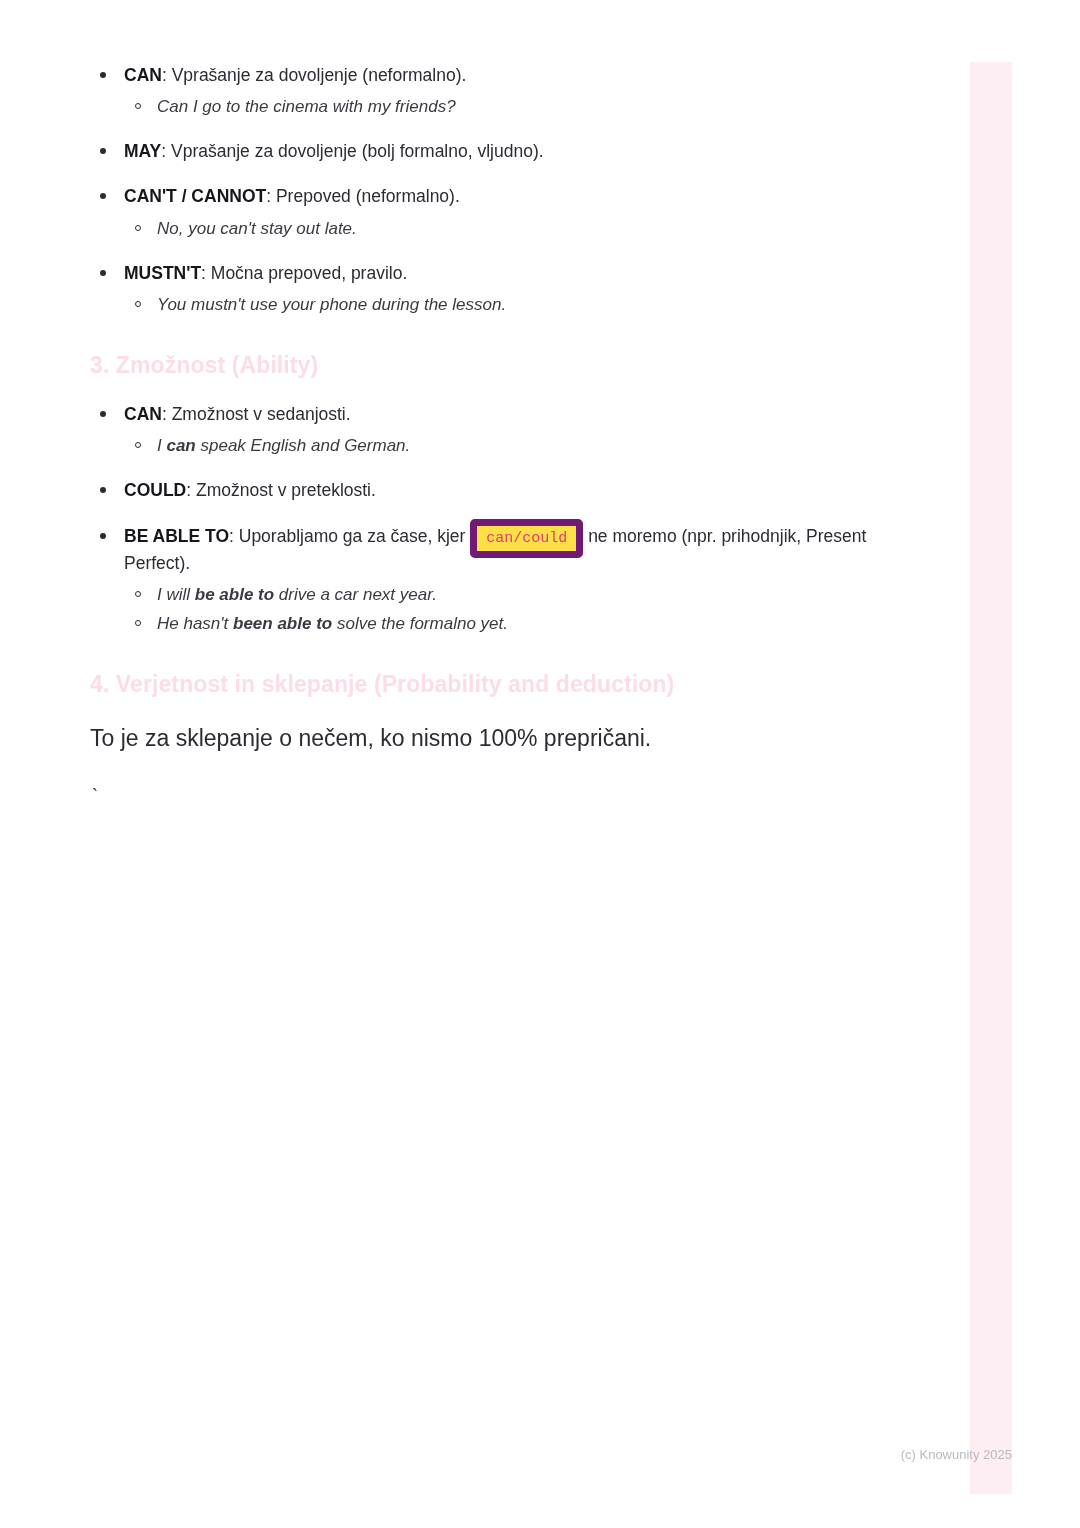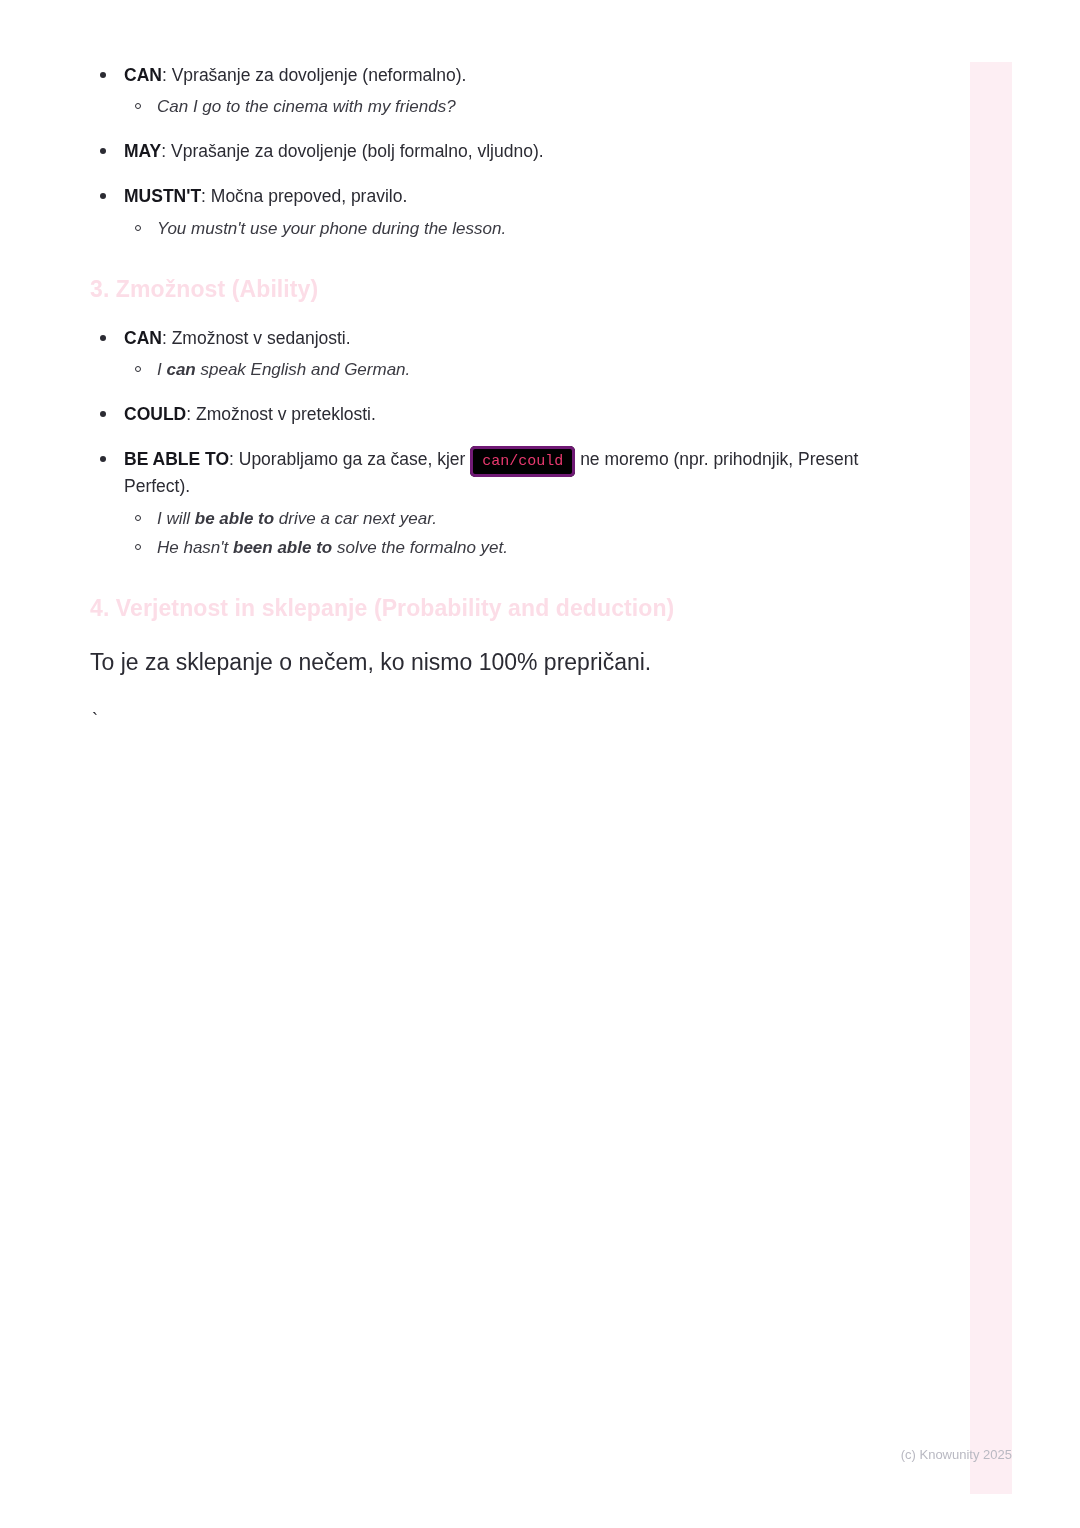--- a/index.html
+++ b/index.html
@@ -100,23 +100,23 @@
   }
   p.para {
     font-size: 23px;
     line-height: 1.6;
     margin: 0 0 30px 0;
     color: #2b2b33;
   }
   code.inline {
     font-family: "Liberation Mono", monospace;
     font-size: 15px;
-    background: #000000;
+    background: #fde047;
     color: #e8396f;
-    border: 3px solid #701a75;
+    border: 7px solid #701a75;
     border-radius: 5px;
     padding: 4px 9px;
     white-space: nowrap;
   }
   .backtick {
     font-size: 18px;
     color: #2b2b33;
     margin: 6px 0 0 2px;
     line-height: 1;
   }
@@ -141,20 +141,26 @@
 
     <ul class="lvl1 sp-top">
       <li>
         <span class="term">CAN</span><span>: Vprašanje za dovoljenje (neformalno).</span>
         <ul class="lvl2">
           <li><span>Can I go to the cinema with my friends?</span></li>
         </ul>
       </li>
       <li>
         <span class="term">MAY</span><span>: Vprašanje za dovoljenje (bolj formalno, vljudno).</span>
+      </li>
+      <li>
+        <span class="term">CAN'T / CANNOT</span><span>: Prepoved (neformalno).</span>
+        <ul class="lvl2">
+          <li><span>No, you can't stay out late.</span></li>
+        </ul>
       </li>
       <li>
         <span class="term">MUSTN'T</span><span>: Močna prepoved, pravilo.</span>
         <ul class="lvl2">
           <li><span>You mustn't use your phone during the lesson.</span></li>
         </ul>
       </li>
     </ul>
 
     <h2 class="section">3. Zmožnost (Ability)</h2>

